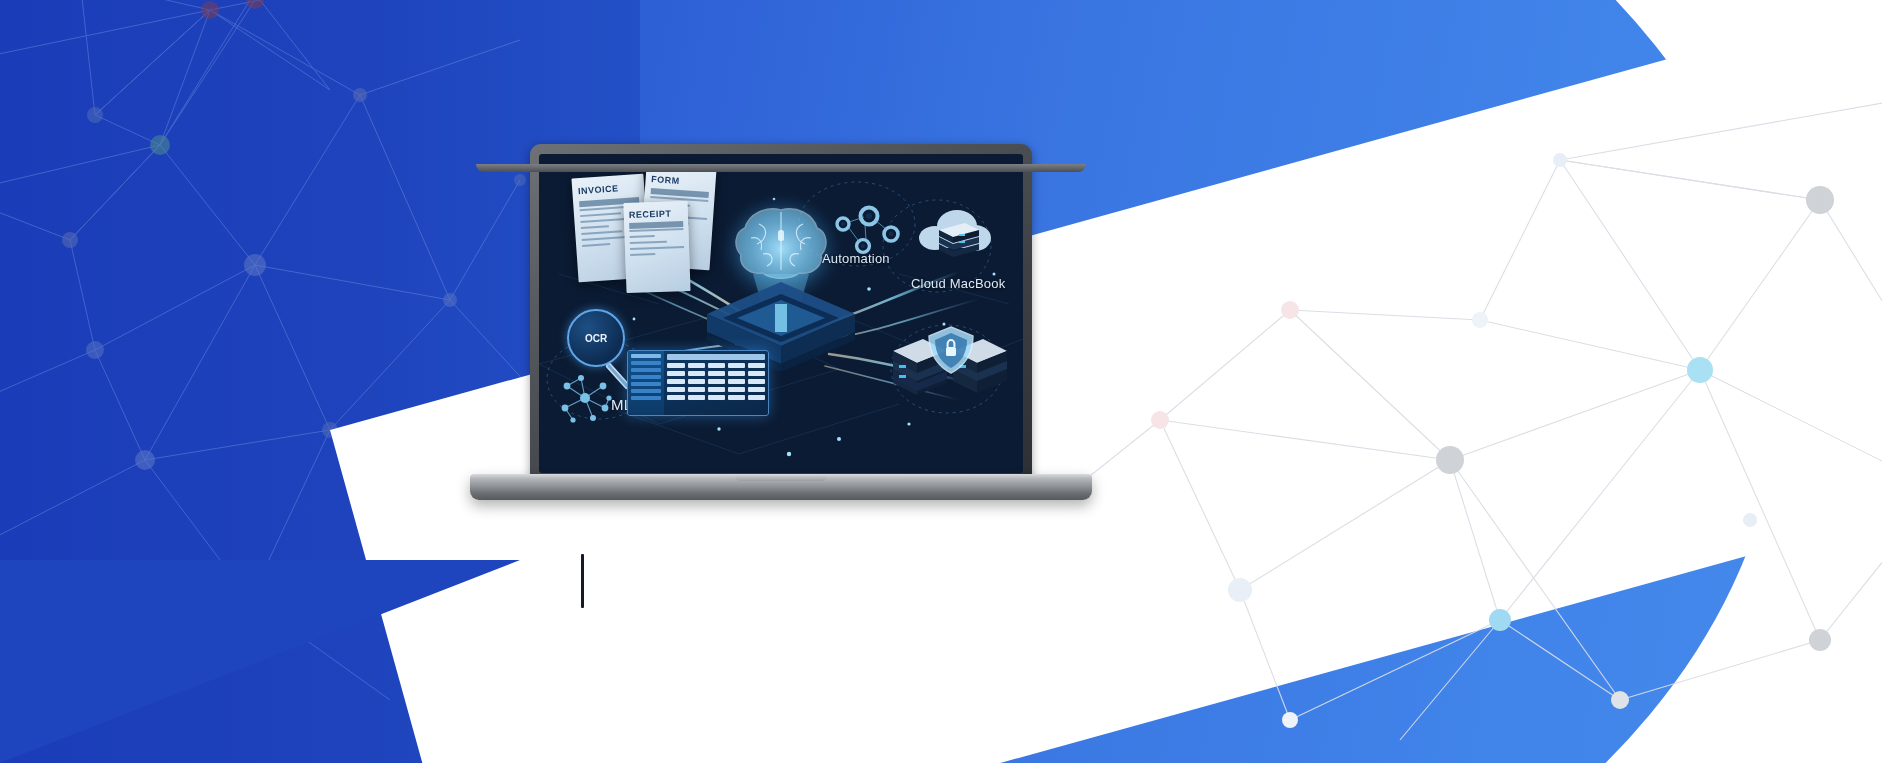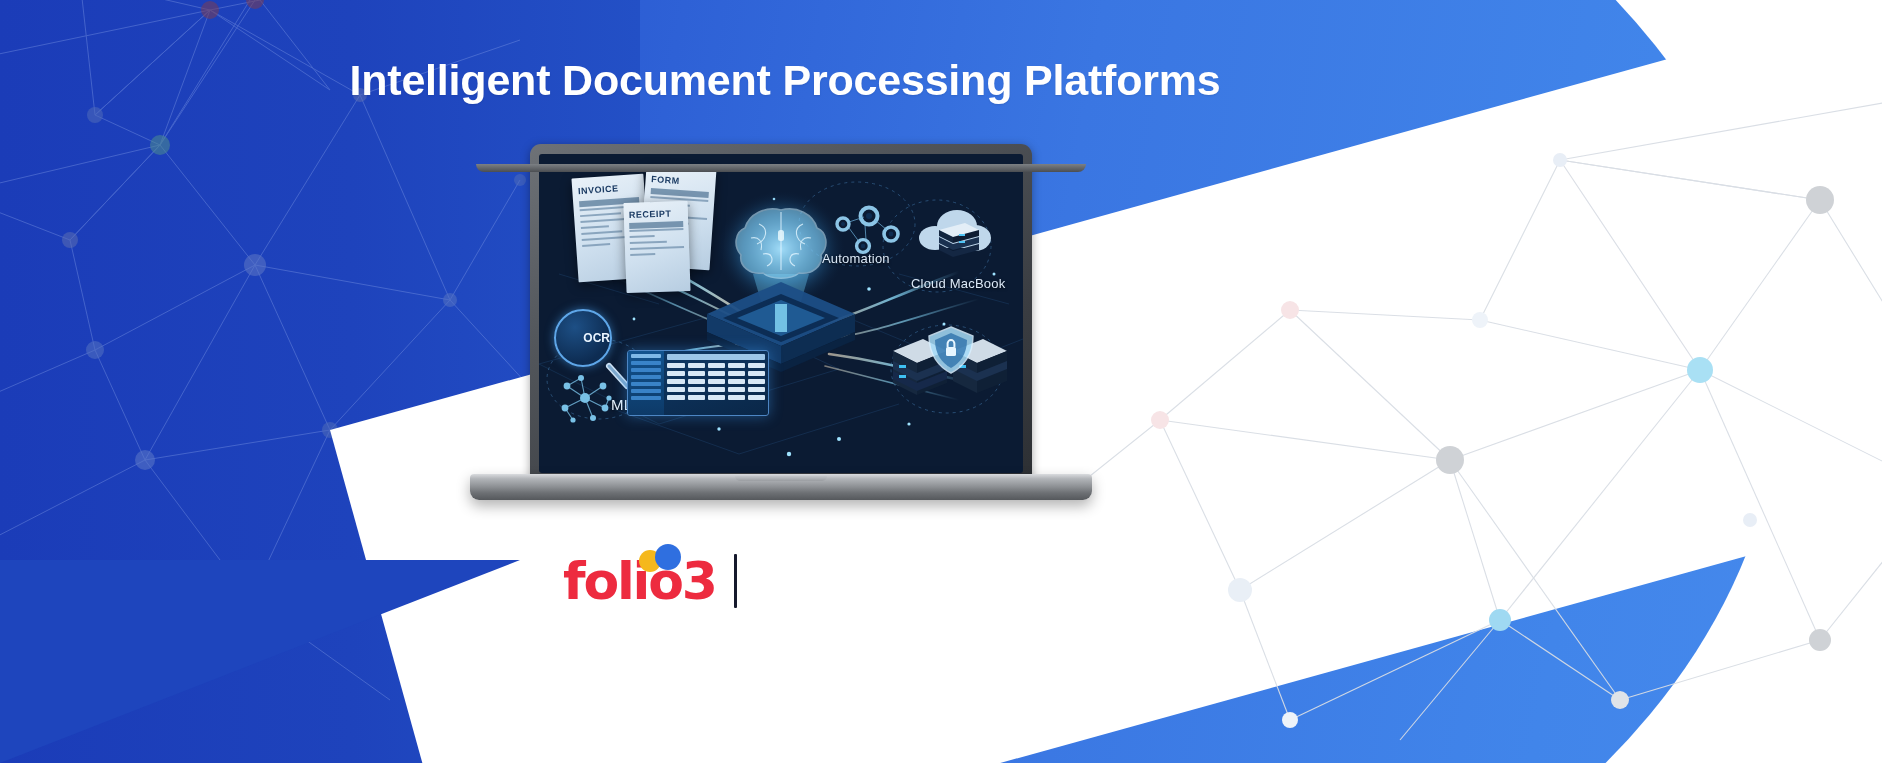--- a/index.html
+++ b/index.html
@@ -263,21 +263,20 @@
       <circle cx="1240" cy="590" r="12" fill="#e9eff6"></circle>
       <circle cx="1500" cy="620" r="11" fill="#9fd9f2"></circle>
       <circle cx="1620" cy="700" r="9" fill="#dfe3e8"></circle>
       <circle cx="1820" cy="640" r="11" fill="#cfd2d6"></circle>
       <circle cx="1900" cy="470" r="8" fill="#dfe3e8"></circle>
       <circle cx="1290" cy="720" r="8" fill="#eef3f9"></circle>
       <circle cx="1750" cy="520" r="7" fill="#e8eef6"></circle>
     </g>
   </svg>
 
-  <div class="title">Intelligent Document Processing Platforms</div>
 
   <div class="laptop">
     <div class="lid">
       <div class="screen">
         <div class="art">
 
           <svg class="art-svg" viewBox="0 0 484 320" preserveAspectRatio="none">
             <defs>
               <linearGradient id="flow" x1="0" y1="0" x2="1" y2="0">
                 <stop offset="0%" stop-color="#7fd3ff" stop-opacity="0"></stop>
@@ -501,21 +500,21 @@
             <div class="doc-band"></div>
             <div class="doc-lines">
               <i></i>
                 <i class="short"></i>
                 <i class="mid"></i>
                 <i></i>
                 <i class="short"></i>
             </div>
           </div>
 
-          <div class="chipbadge" style="left:15px;top:155px;width:54px;height:54px;font-size:12px;justify-content:flex-end;">
+          <div class="chipbadge" style="left:28px;top:155px;width:54px;height:54px;font-size:10px;">
             <span>OCR</span>
           </div>
 
           <div class="art-label big" style="left:72px;top:242px;">ML</div>
 
           <div class="art-label" style="left:283px;top:97px;">Automation</div>
 
           <div class="art-label" style="left:372px;top:122px;">Cloud MacBook</div>
 
           <div class="table-card">
@@ -570,21 +569,16 @@
 
         </div>
       </div>
       <div class="bezel-text">MacBook Air</div>
     </div>
     <div class="base"></div>
     <div class="base-lip"></div>
   </div>
 
   <div class="logo">
-    <div class="logo-mark">
-      <div class="dot-y"></div>
-      <div class="dot-b"></div>
-      <div class="logo-folio">folio3</div>
-    </div>
     <div class="logo-div"></div>
   </div>
 
 </div>
 
 </body></html>

